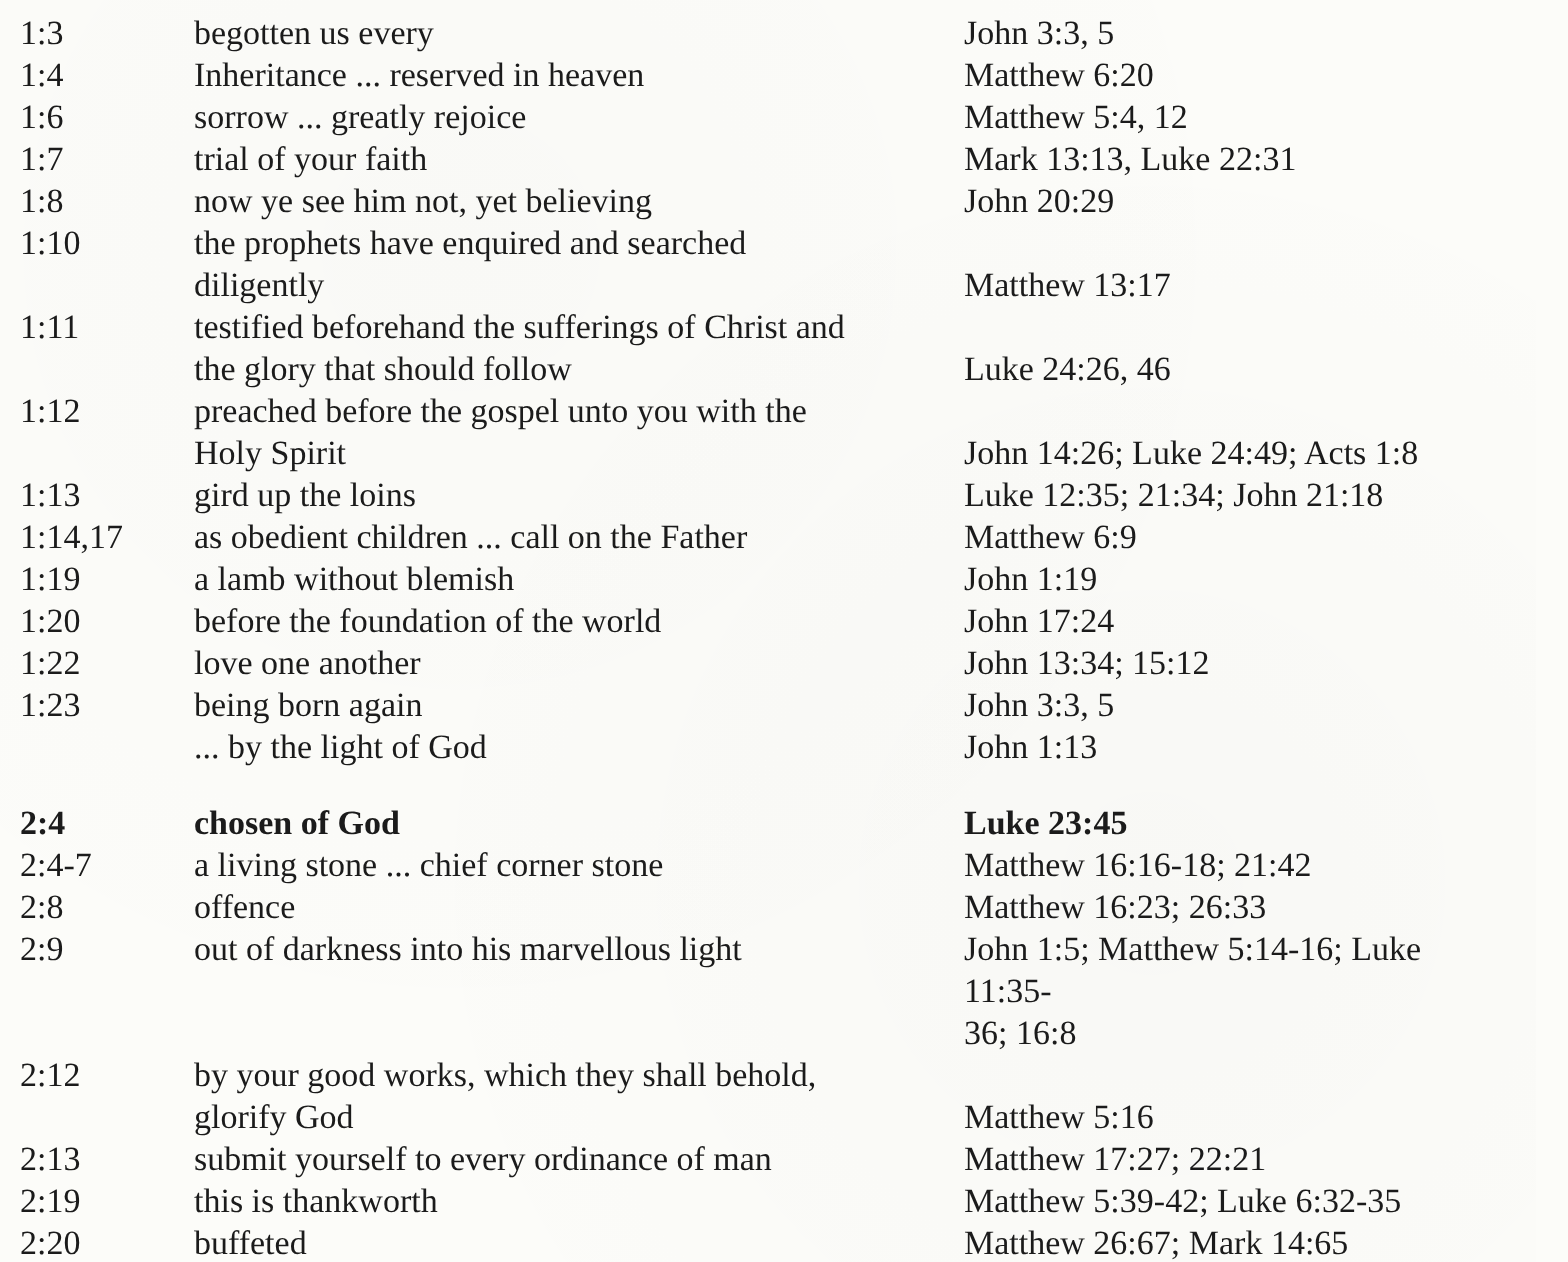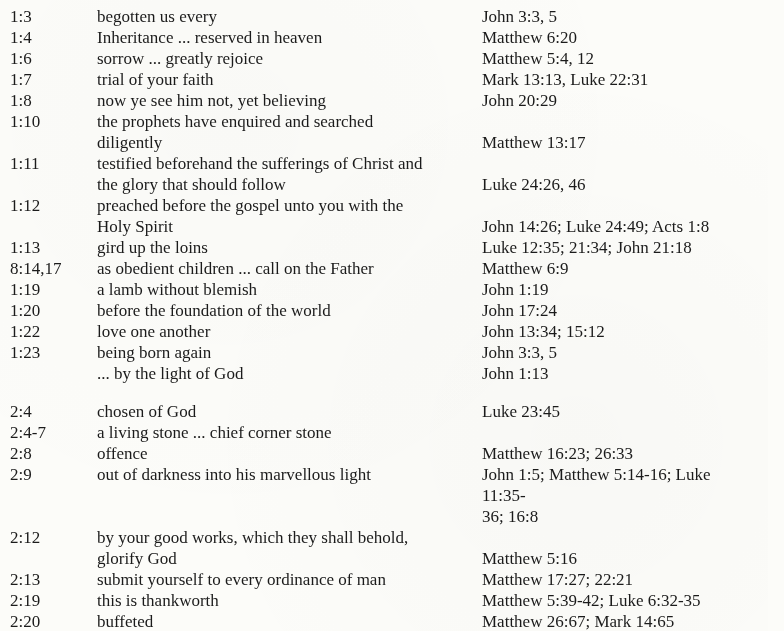--- a/index.html
+++ b/index.html
@@ -31,20 +31,21 @@
   .xref-table {
     width: 100%;
   }
   .row {
     display: grid;
     grid-template-columns: 87px 385px 1fr;
     align-items: start;
   }
   .row.section-start {
     margin-top: 17px;
+    font-weight: bold;
   }
   .cell {
     white-space: pre-line;
   }
   .cell.verse {
     padding-right: 6px;
   }
   .cell.phrase {
     padding-right: 10px;
   }
@@ -109,21 +110,21 @@
     <div class="cell refs">John 14:26; Luke 24:49; Acts 1:8</div>
   </div>
 
   <div class="row">
     <div class="cell verse">1:13</div>
     <div class="cell phrase">gird up the loins</div>
     <div class="cell refs">Luke 12:35; 21:34; John 21:18</div>
   </div>
 
   <div class="row">
-    <div class="cell verse">8:14,17</div>
+    <div class="cell verse">1:14,17</div>
     <div class="cell phrase">as obedient children ... call on the Father</div>
     <div class="cell refs">Matthew 6:9</div>
   </div>
 
   <div class="row">
     <div class="cell verse">1:19</div>
     <div class="cell phrase">a lamb without blemish</div>
     <div class="cell refs">John 1:19</div>
   </div>
 
@@ -153,20 +154,21 @@
 
   <div class="row section-start">
     <div class="cell verse">2:4</div>
     <div class="cell phrase">chosen of God</div>
     <div class="cell refs">Luke 23:45</div>
   </div>
 
   <div class="row">
     <div class="cell verse">2:4-7</div>
     <div class="cell phrase">a living stone ... chief corner stone</div>
+    <div class="cell refs">Matthew 16:16-18; 21:42</div>
   </div>
 
   <div class="row">
     <div class="cell verse">2:8</div>
     <div class="cell phrase">offence</div>
     <div class="cell refs">Matthew 16:23; 26:33</div>
   </div>
 
   <div class="row">
     <div class="cell verse">2:9</div>

